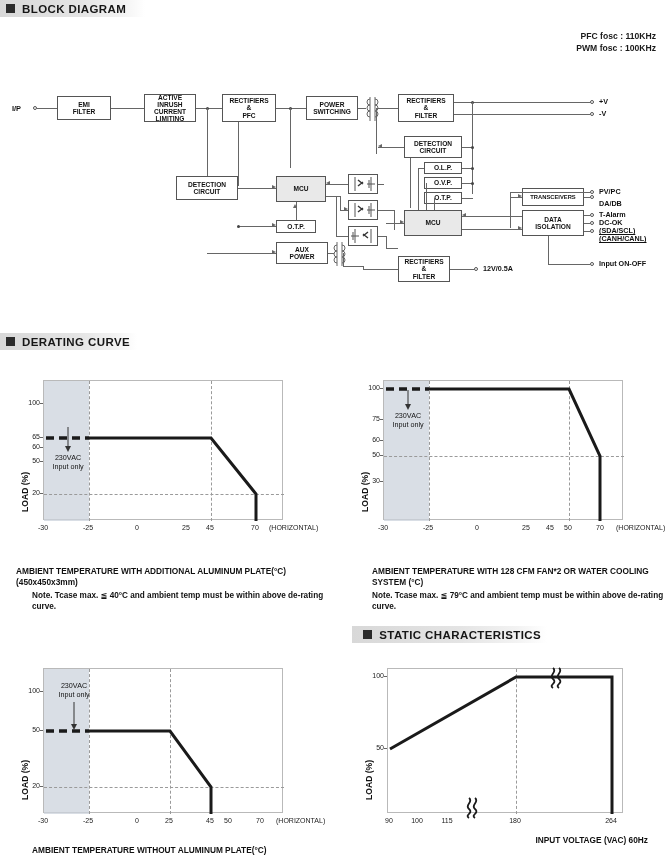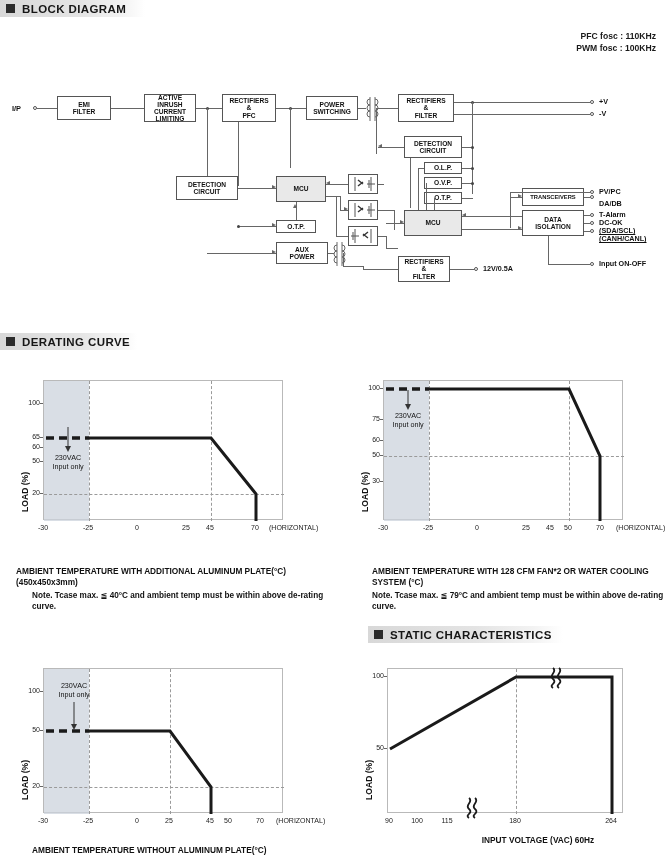--- a/index.html
+++ b/index.html
@@ -376,21 +376,21 @@
   <div class="xtick" style="left:174px;top:152px;width:24px;">25</div>
   <div class="xtick" style="left:198px;top:152px;width:24px;">45</div>
   <div class="xtick" style="left:216px;top:152px;width:24px;">50</div>
   <div class="xtick" style="left:248px;top:152px;width:24px;">70</div>
   <div class="horz" style="left:276px;top:152px;">(HORIZONTAL)</div>
 </div>
 
 <div class="cap" style="left:372px;top:566px;width:290px;">AMBIENT TEMPERATURE WITH 128 CFM FAN*2 OR WATER COOLING SYSTEM (°C)</div>
 <div class="notetxt" style="left:372px;top:591px;width:292px;">Note. Tcase max. ≦ 79°C and ambient temp must be within above de-rating curve.</div>
 
-<div class="sec-head" style="left:368px;top:626px;width:195px;">
+<div class="sec-head" style="left:352px;top:626px;width:195px;justify-content:flex-end;">
   <div class="sec-sq"></div>
   <div class="sec-txt">STATIC CHARACTERISTICS</div>
 </div>
 
 <div class="chart" style="left:0;top:660px;width:335px;height:185px;">
   <div class="ylab" style="left:20px;top:140px;">LOAD (%)</div>
 
   <div class="plot" style="left:43px;top:8px;width:240px;height:145px;">
     <div class="shade" style="left:0;top:0;width:45px;height:145px;"></div>
     <div class="gridv" style="left:45px;top:0;height:145px;"></div>
@@ -448,14 +448,14 @@
   <div class="ytick" style="left:16px;top:84px;width:28px;">50</div>
   <div class="ytickm" style="left:44px;top:16px;"></div>
   <div class="ytickm" style="left:44px;top:88px;"></div>
 
   <div class="xtick" style="left:37px;top:157px;width:24px;">90</div>
   <div class="xtick" style="left:65px;top:157px;width:24px;">100</div>
   <div class="xtick" style="left:95px;top:157px;width:24px;">115</div>
   <div class="xtick" style="left:163px;top:157px;width:24px;">180</div>
   <div class="xtick" style="left:259px;top:157px;width:24px;">264</div>
 
-  <div class="cap" style="left:88px;top:175px;width:220px;text-align:center;">INPUT VOLTAGE (VAC) 60Hz</div>
+  <div class="cap" style="left:88px;top:175px;width:220px;text-align:right;">INPUT VOLTAGE (VAC) 60Hz</div>
 </div>
 
 </body></html>

